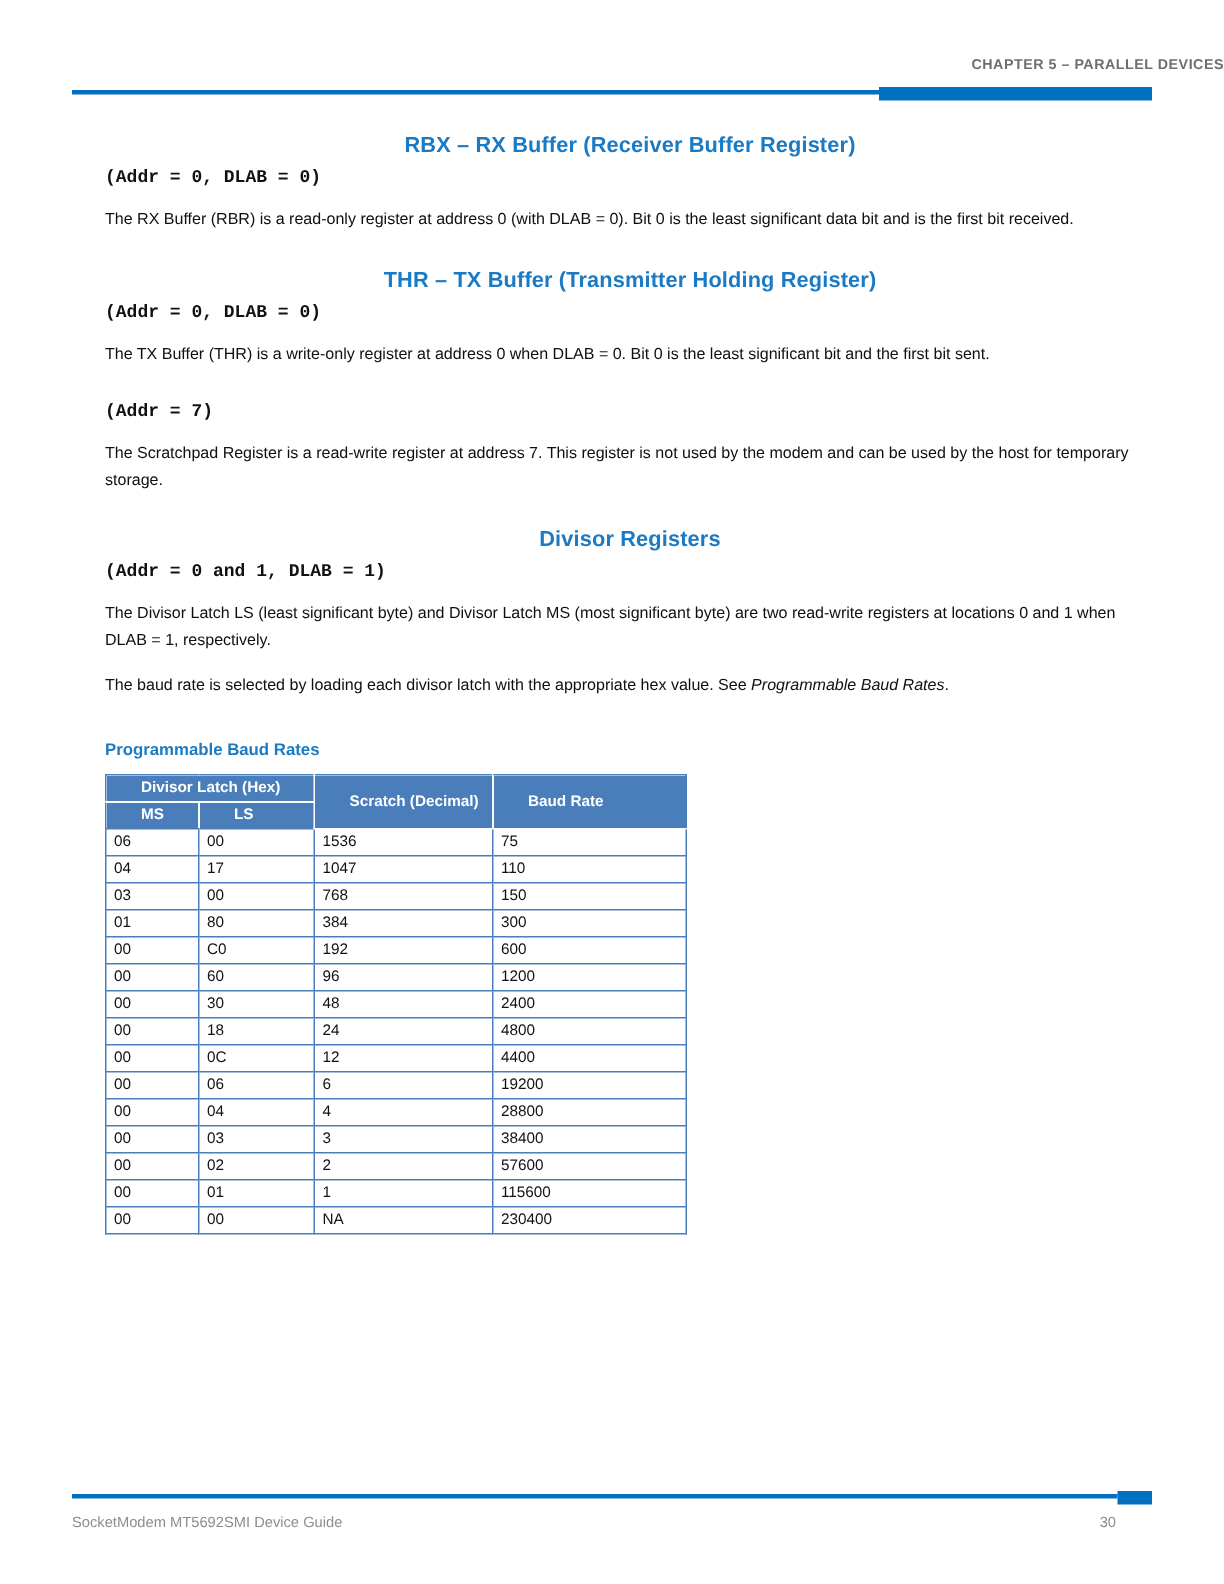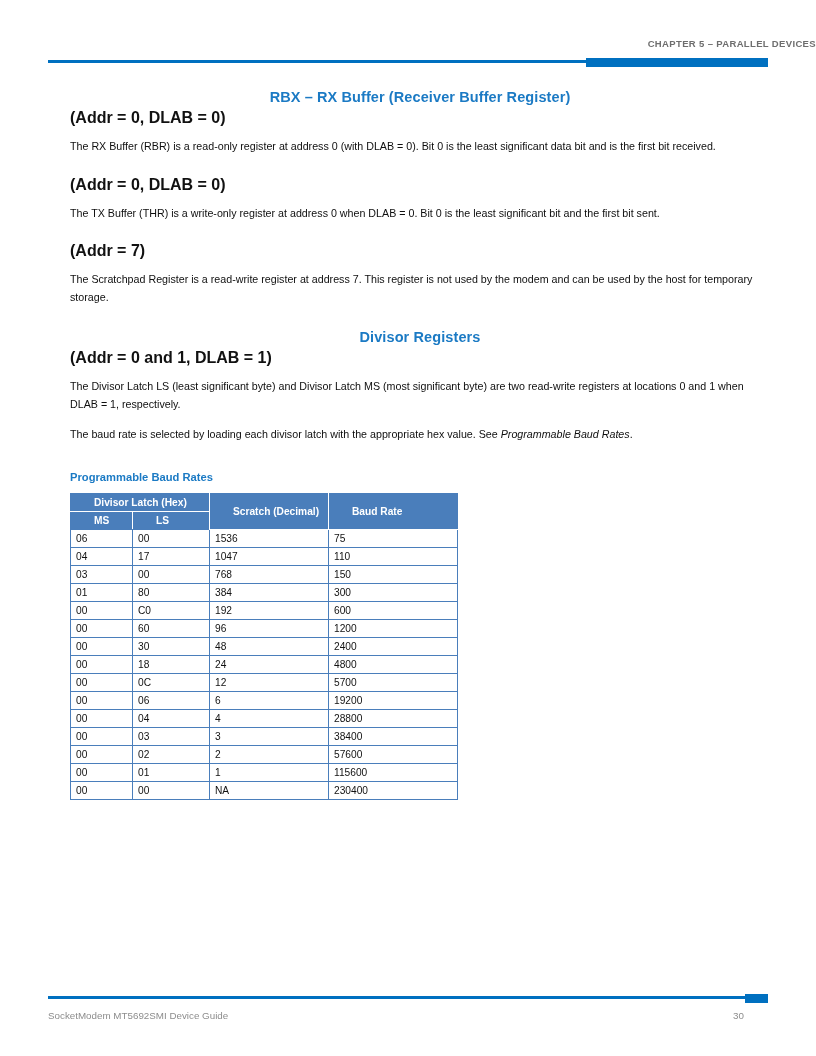--- a/index.html
+++ b/index.html
@@ -70,25 +70,26 @@
     font-size: 14.5px;
     font-weight: bold;
     color: #1b7ac4;
     margin: 0;
     padding: 0;
     line-height: 18px;
     letter-spacing: 0.1px;
     text-align: center;
   }
   .addr-line {
-    font-size: 16px;
+    font-size: 12px;
     font-weight: bold;
     color: #111111;
     margin: 5px 0 0 0;
     line-height: 14px;
+    font-family: Liberation Mono, monospace;
   }
   p.body-text {
     font-size: 10.7px;
     color: #0f0f0f;
     line-height: 17.5px;
     margin: 13px 0 0 0;
     text-align: left;
   }
   p.body-text em { font-style: italic; }
 
@@ -196,20 +197,21 @@
 
   <div class="content">
 
     <div class="section block-gap-rbx">
       <h2 class="section-heading">RBX – RX Buffer (Receiver Buffer Register)</h2>
       <div class="addr-line">(Addr = 0, DLAB = 0)</div>
       <p class="body-text">The RX Buffer (RBR) is a read-only register at address 0 (with DLAB = 0). Bit 0 is the least significant data bit and is the first bit received.</p>
     </div>
 
     <div class="section block-gap">
+      <h2 class="section-heading">THR – TX Buffer (Transmitter Holding Register)</h2>
       <div class="addr-line">(Addr = 0, DLAB = 0)</div>
       <p class="body-text">The TX Buffer (THR) is a write-only register at address 0 when DLAB = 0. Bit 0 is the least significant bit and the first bit sent.</p>
     </div>
 
     <div class="section block-gap">
       <div class="addr-line">(Addr = 7)</div>
       <p class="body-text">The Scratchpad Register is a read-write register at address 7. This register is not used by the modem and can be used by the host for temporary storage.</p>
     </div>
 
     <div class="section block-gap">
@@ -285,21 +287,21 @@
           <tr>
             <td>00</td>
             <td>18</td>
             <td>24</td>
             <td>4800</td>
           </tr>
           <tr>
             <td>00</td>
             <td>0C</td>
             <td>12</td>
-            <td>5700</td>
+            <td>4400</td>
           </tr>
           <tr>
             <td>00</td>
             <td>06</td>
             <td>6</td>
             <td>19200</td>
           </tr>
           <tr>
             <td>00</td>
             <td>04</td>

